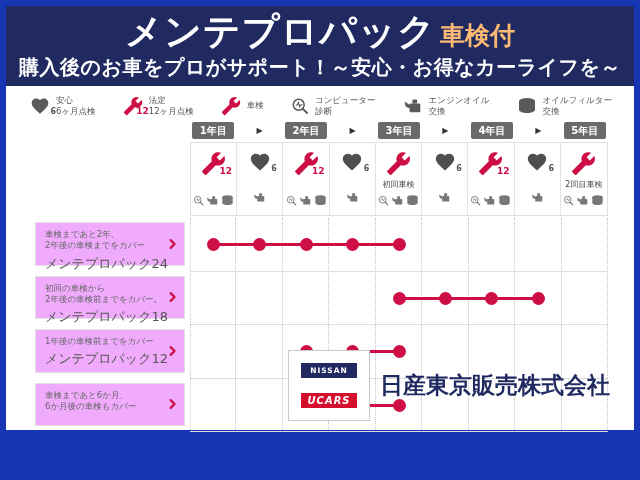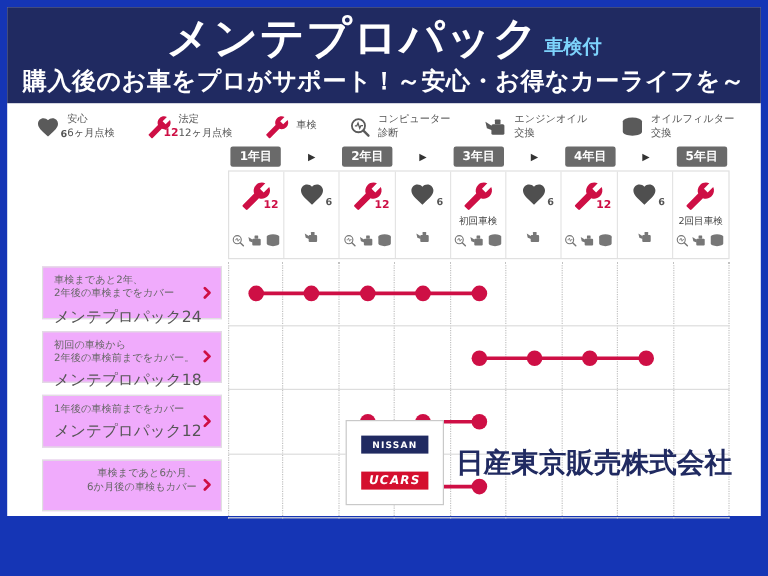--- a/index.html
+++ b/index.html
@@ -3,21 +3,21 @@
 <meta charset="utf-8">
 <style>
   html,body{margin:0;padding:0;background:#fff;font-family:"DejaVu Sans",sans-serif;}
   .screen{position:relative;width:640px;height:480px;background:var(--frame,#1535b5);overflow:hidden;}
   .content{position:absolute;left:6px;top:6px;width:628px;height:424px;background:#fff;}
   
   .header{position:absolute;left:0;top:0;width:100%;height:80px;background:var(--navy,#202a61);
           display:flex;flex-direction:column;align-items:center;justify-content:center;}
   .title-row{display:flex;align-items:baseline;gap:4px;margin-top:2px;}
   .title{color:#fff;font-size:37px;font-weight:bold;letter-spacing:1px;line-height:1.05;}
-  .title-suffix{color:#7dd3fc;font-size:16px;font-weight:bold;}
+  .title-suffix{color:#fdba74;font-size:25px;font-weight:bold;}
   .subtitle{color:#fff;font-size:20px;font-weight:bold;letter-spacing:.5px;margin-top:2px;white-space:nowrap;}
   
   .legend{position:absolute;left:24px;right:22px;top:84px;height:32px;display:flex;justify-content:space-between;align-items:center;}
   .legend-item{display:flex;align-items:center;gap:6px;}
   .legend-text{font-size:8.5px;line-height:1.3;color:#555;white-space:nowrap;}
   .ic{display:inline-flex;position:relative;line-height:0;}
   .ic .num{position:absolute;font-weight:bold;line-height:1;}
   
   .years{position:absolute;left:184px;top:114px;width:418px;height:20px;display:grid;grid-template-columns:repeat(9,1fr);align-items:center;}
   .ybadge{margin:0 2px;background:#6a6a6a;color:#fff;font-size:10px;font-weight:bold;line-height:17px;text-align:center;border-radius:2px;}
@@ -439,21 +439,21 @@
               <path d="M8 3.5l8.5 8.5L8 20.5"></path>
             </svg></span>
         </div>
         <div class="pack" style="top: 323px; height: 43.5px;">
           <div class="pack-line">1年後の車検前までをカバー</div>
           <div class="pack-name">メンテプロパック12</div>
           <span class="pack-chevron"><svg width="11" height="11" viewBox="0 0 24 24" fill="none" stroke="#ce0f45" stroke-width="5" stroke-linecap="round" stroke-linejoin="round">
               <path d="M8 3.5l8.5 8.5L8 20.5"></path>
             </svg></span>
         </div>
-        <div class="pack" style="top: 376.5px; height: 43.5px; text-align: right;">
+        <div class="pack" style="top: 376.5px; height: 43.5px;">
           <div class="pack-line">車検まであと6か月、</div>
           <div class="pack-line">6か月後の車検もカバー</div>
           <span class="pack-chevron"><svg width="11" height="11" viewBox="0 0 24 24" fill="none" stroke="#ce0f45" stroke-width="5" stroke-linecap="round" stroke-linejoin="round">
               <path d="M8 3.5l8.5 8.5L8 20.5"></path>
             </svg></span>
         </div>
       </div>
 
     <div class="footer">
       <div class="logo">

